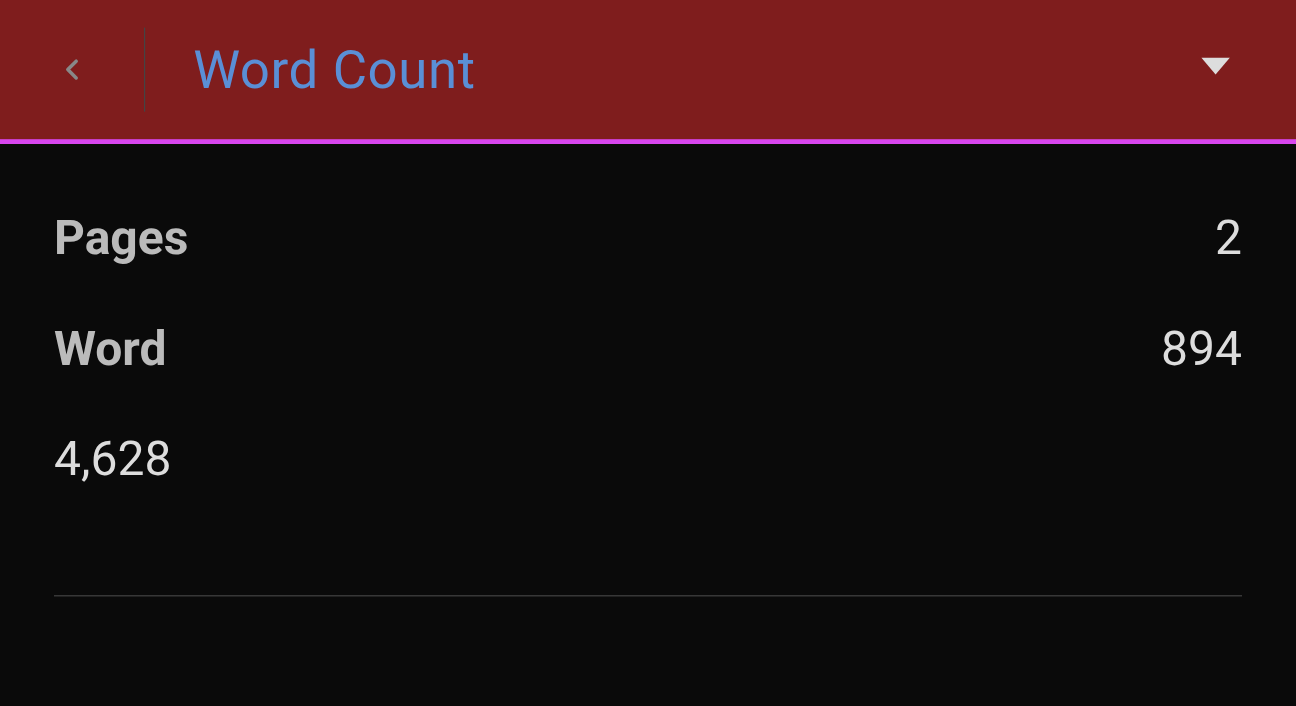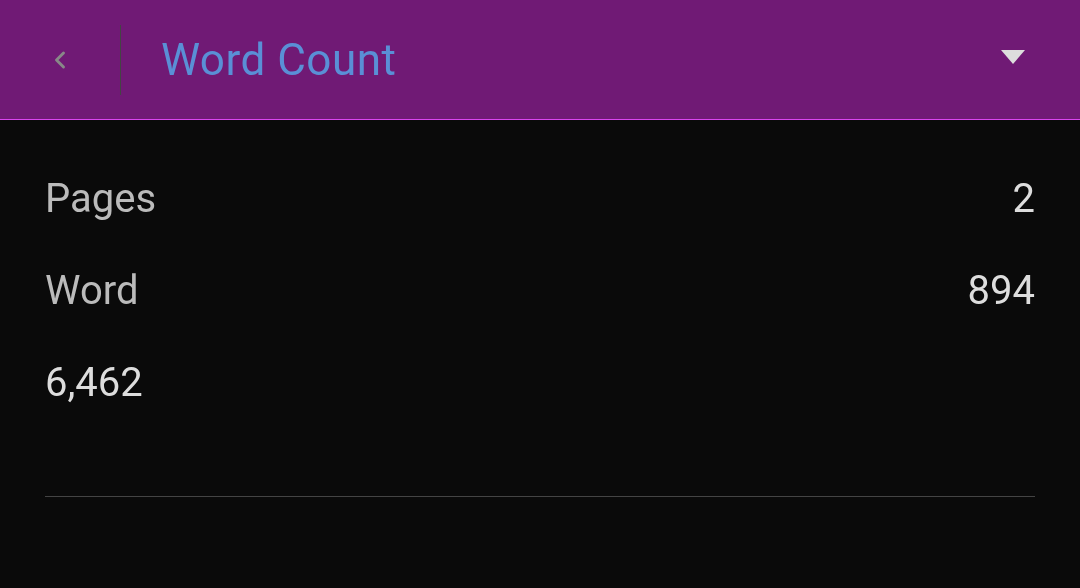--- a/index.html
+++ b/index.html
@@ -11,22 +11,22 @@
       width: 1080px;
       height: 588px;
       background: #0a0a0a;
       font-family: -apple-system, BlinkMacSystemFont, 'Segoe UI', Roboto, Arial, sans-serif;
       overflow: hidden;
     }
     .header {
       display: flex;
       align-items: center;
       height: 120px;
-      background: #701a75;
-      border-bottom: 1px solid #d946ef;
+      background: #7f1d1d;
+      border-bottom: 4px solid #d946ef;
       padding: 0 30px;
       position: relative;
     }
     .back-button {
       width: 60px;
       height: 60px;
       display: flex;
       align-items: center;
       justify-content: center;
       cursor: pointer;
@@ -65,21 +65,21 @@
     }
     .stat-row {
       display: flex;
       justify-content: space-between;
       align-items: center;
       margin-bottom: 45px;
     }
     .stat-label {
       color: #bbb;
       font-size: 40px;
-      font-weight: 400;
+      font-weight: 700;
     }
     .stat-value {
       color: #ddd;
       font-size: 40px;
       font-weight: 400;
     }
     .divider-line {
       height: 1px;
       background: #444;
       margin: 20px 0 0 0;
@@ -106,18 +106,18 @@
 <div class="content">
   <div class="stat-row">
     <span class="stat-label">Pages</span>
     <span class="stat-value">2</span>
   </div>
   <div class="stat-row">
     <span class="stat-label">Word</span>
     <span class="stat-value">894</span>
   </div>
   <div class="stat-row">
-    <span class="stat-value">6,462</span>
+    <span class="stat-value">4,628</span>
   </div>
   <div class="stat-row">
   </div>
   <div class="divider-line"></div>
 </div>
 
 </body></html>

